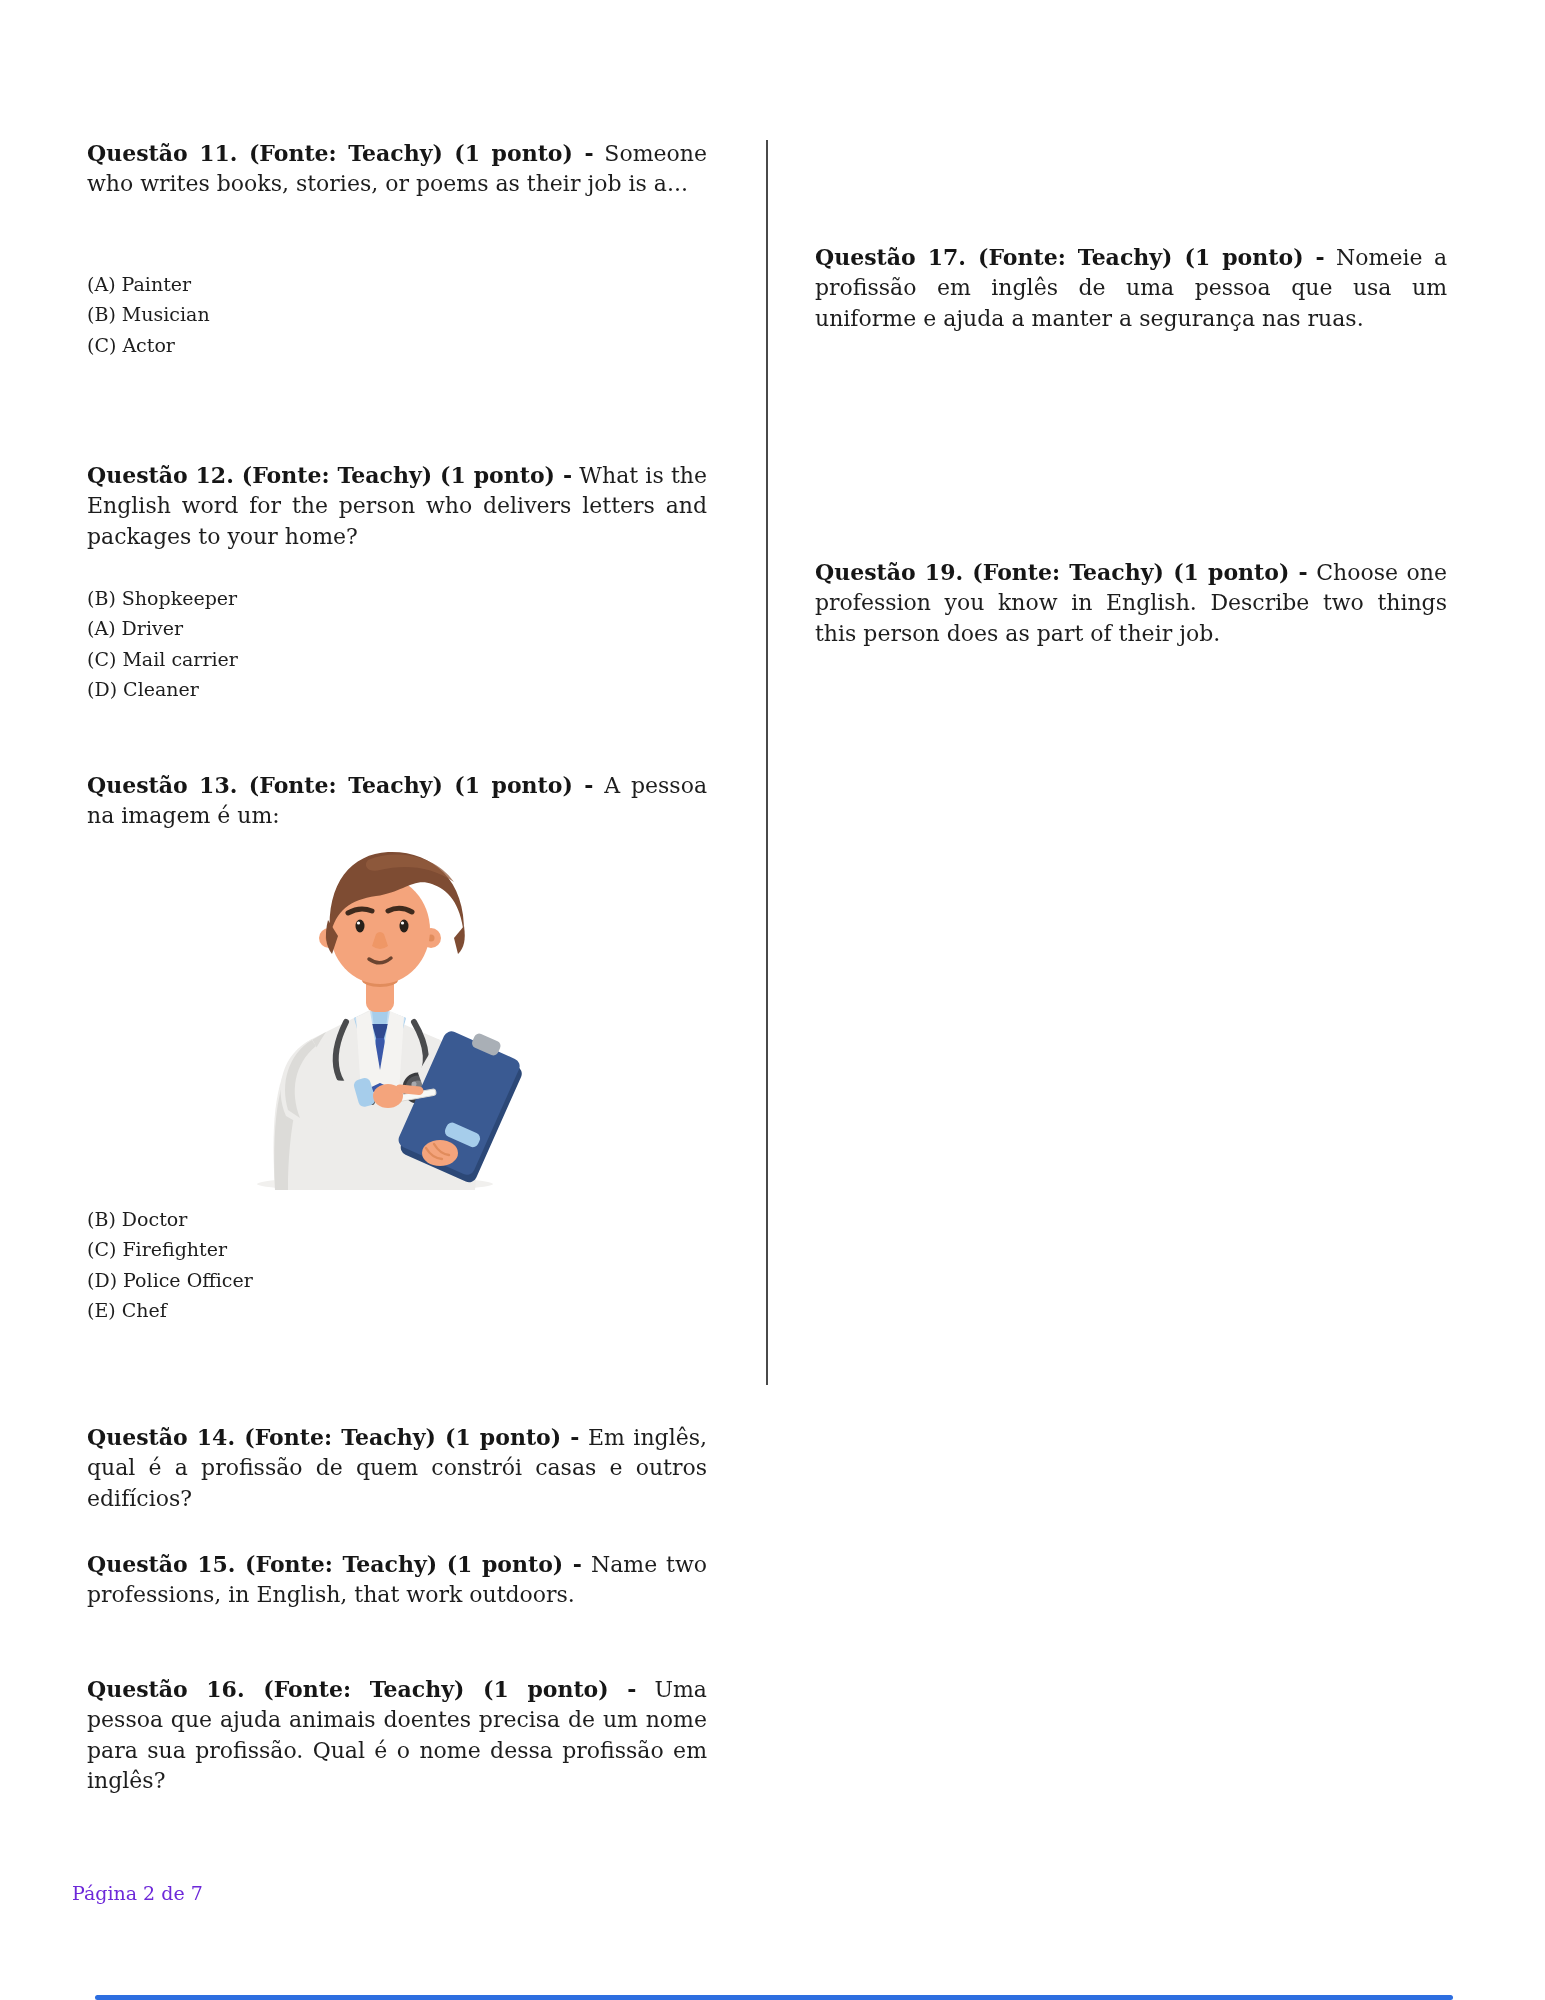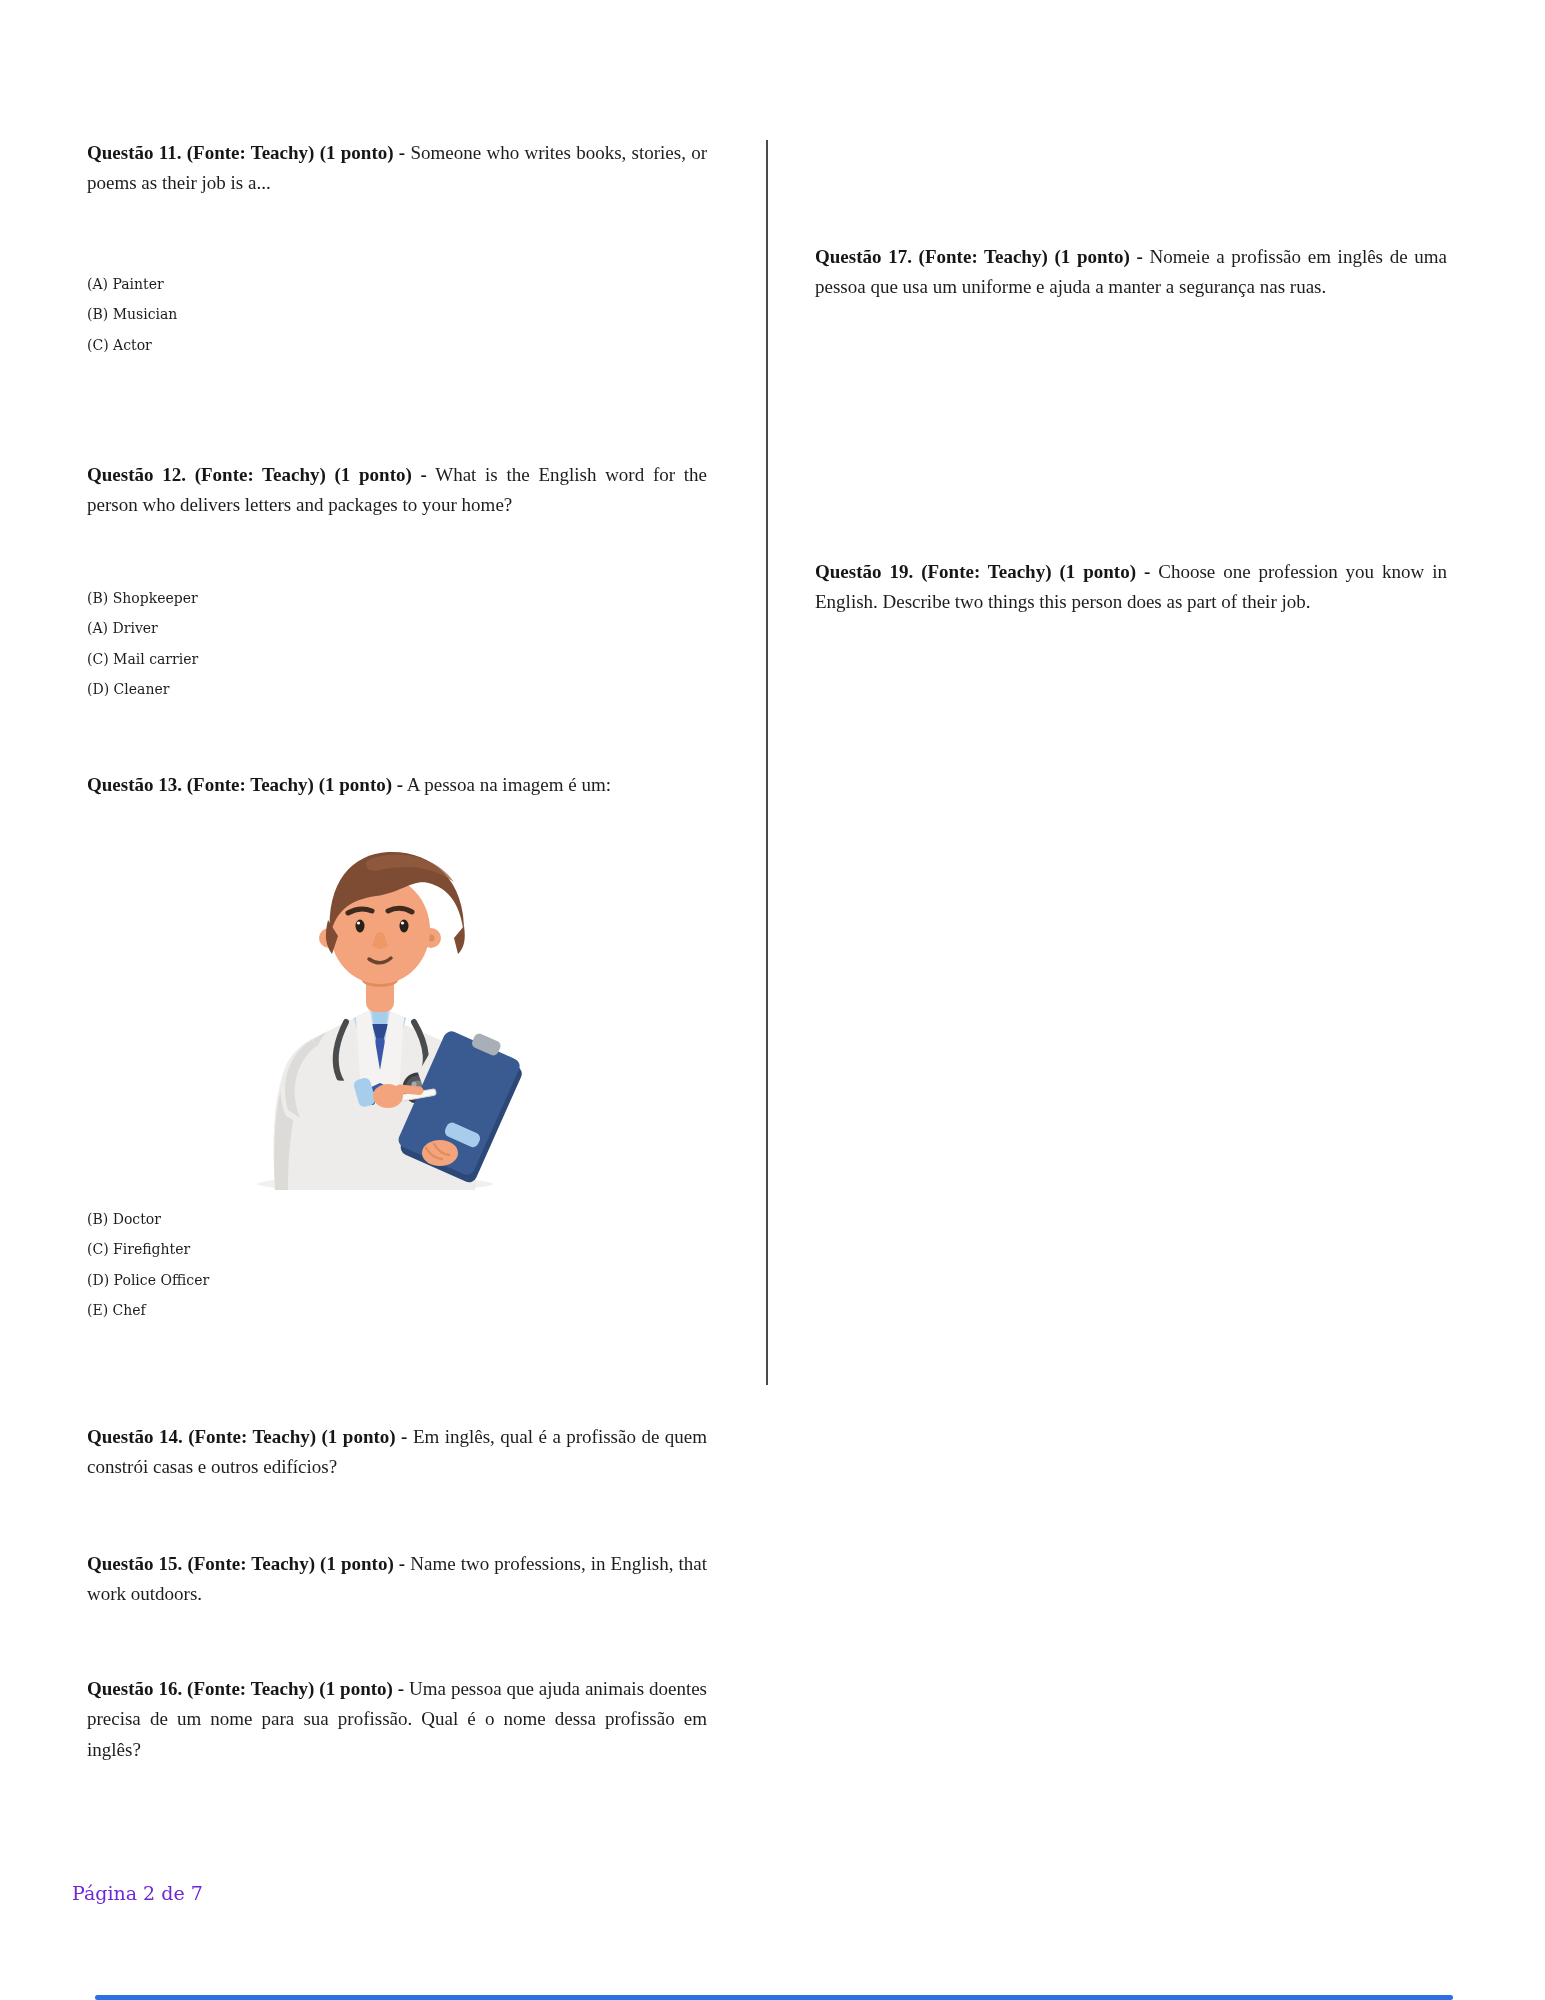--- a/index.html
+++ b/index.html
@@ -10,31 +10,30 @@
     background:#ffffff;
     font-family:"DejaVu Serif", serif;
     color:#1d1d1d;
     overflow:hidden;
   }
   .abs{position:absolute;}
   .colL{left:87px;width:620px;}
   .colR{left:815px;width:632px;}
   .qpara{
     margin:0;
-    font-size:19px;
+    font-size:22px;
     line-height:30.4px;
     text-align:justify;
-    font-family:Liberation Serif, serif;
   }
   .qpara b{font-weight:bold;color:#161616;}
   .options{
     list-style:none;
     margin:0;
     padding:0;
-    font-size:14px;
+    font-size:19px;
     line-height:30.4px;
   }
   .divider{
     position:absolute;
     left:766px;top:140px;
     width:2px;height:1245px;
     background:#4a4a4a;
   }
   .figure{
     position:absolute;

